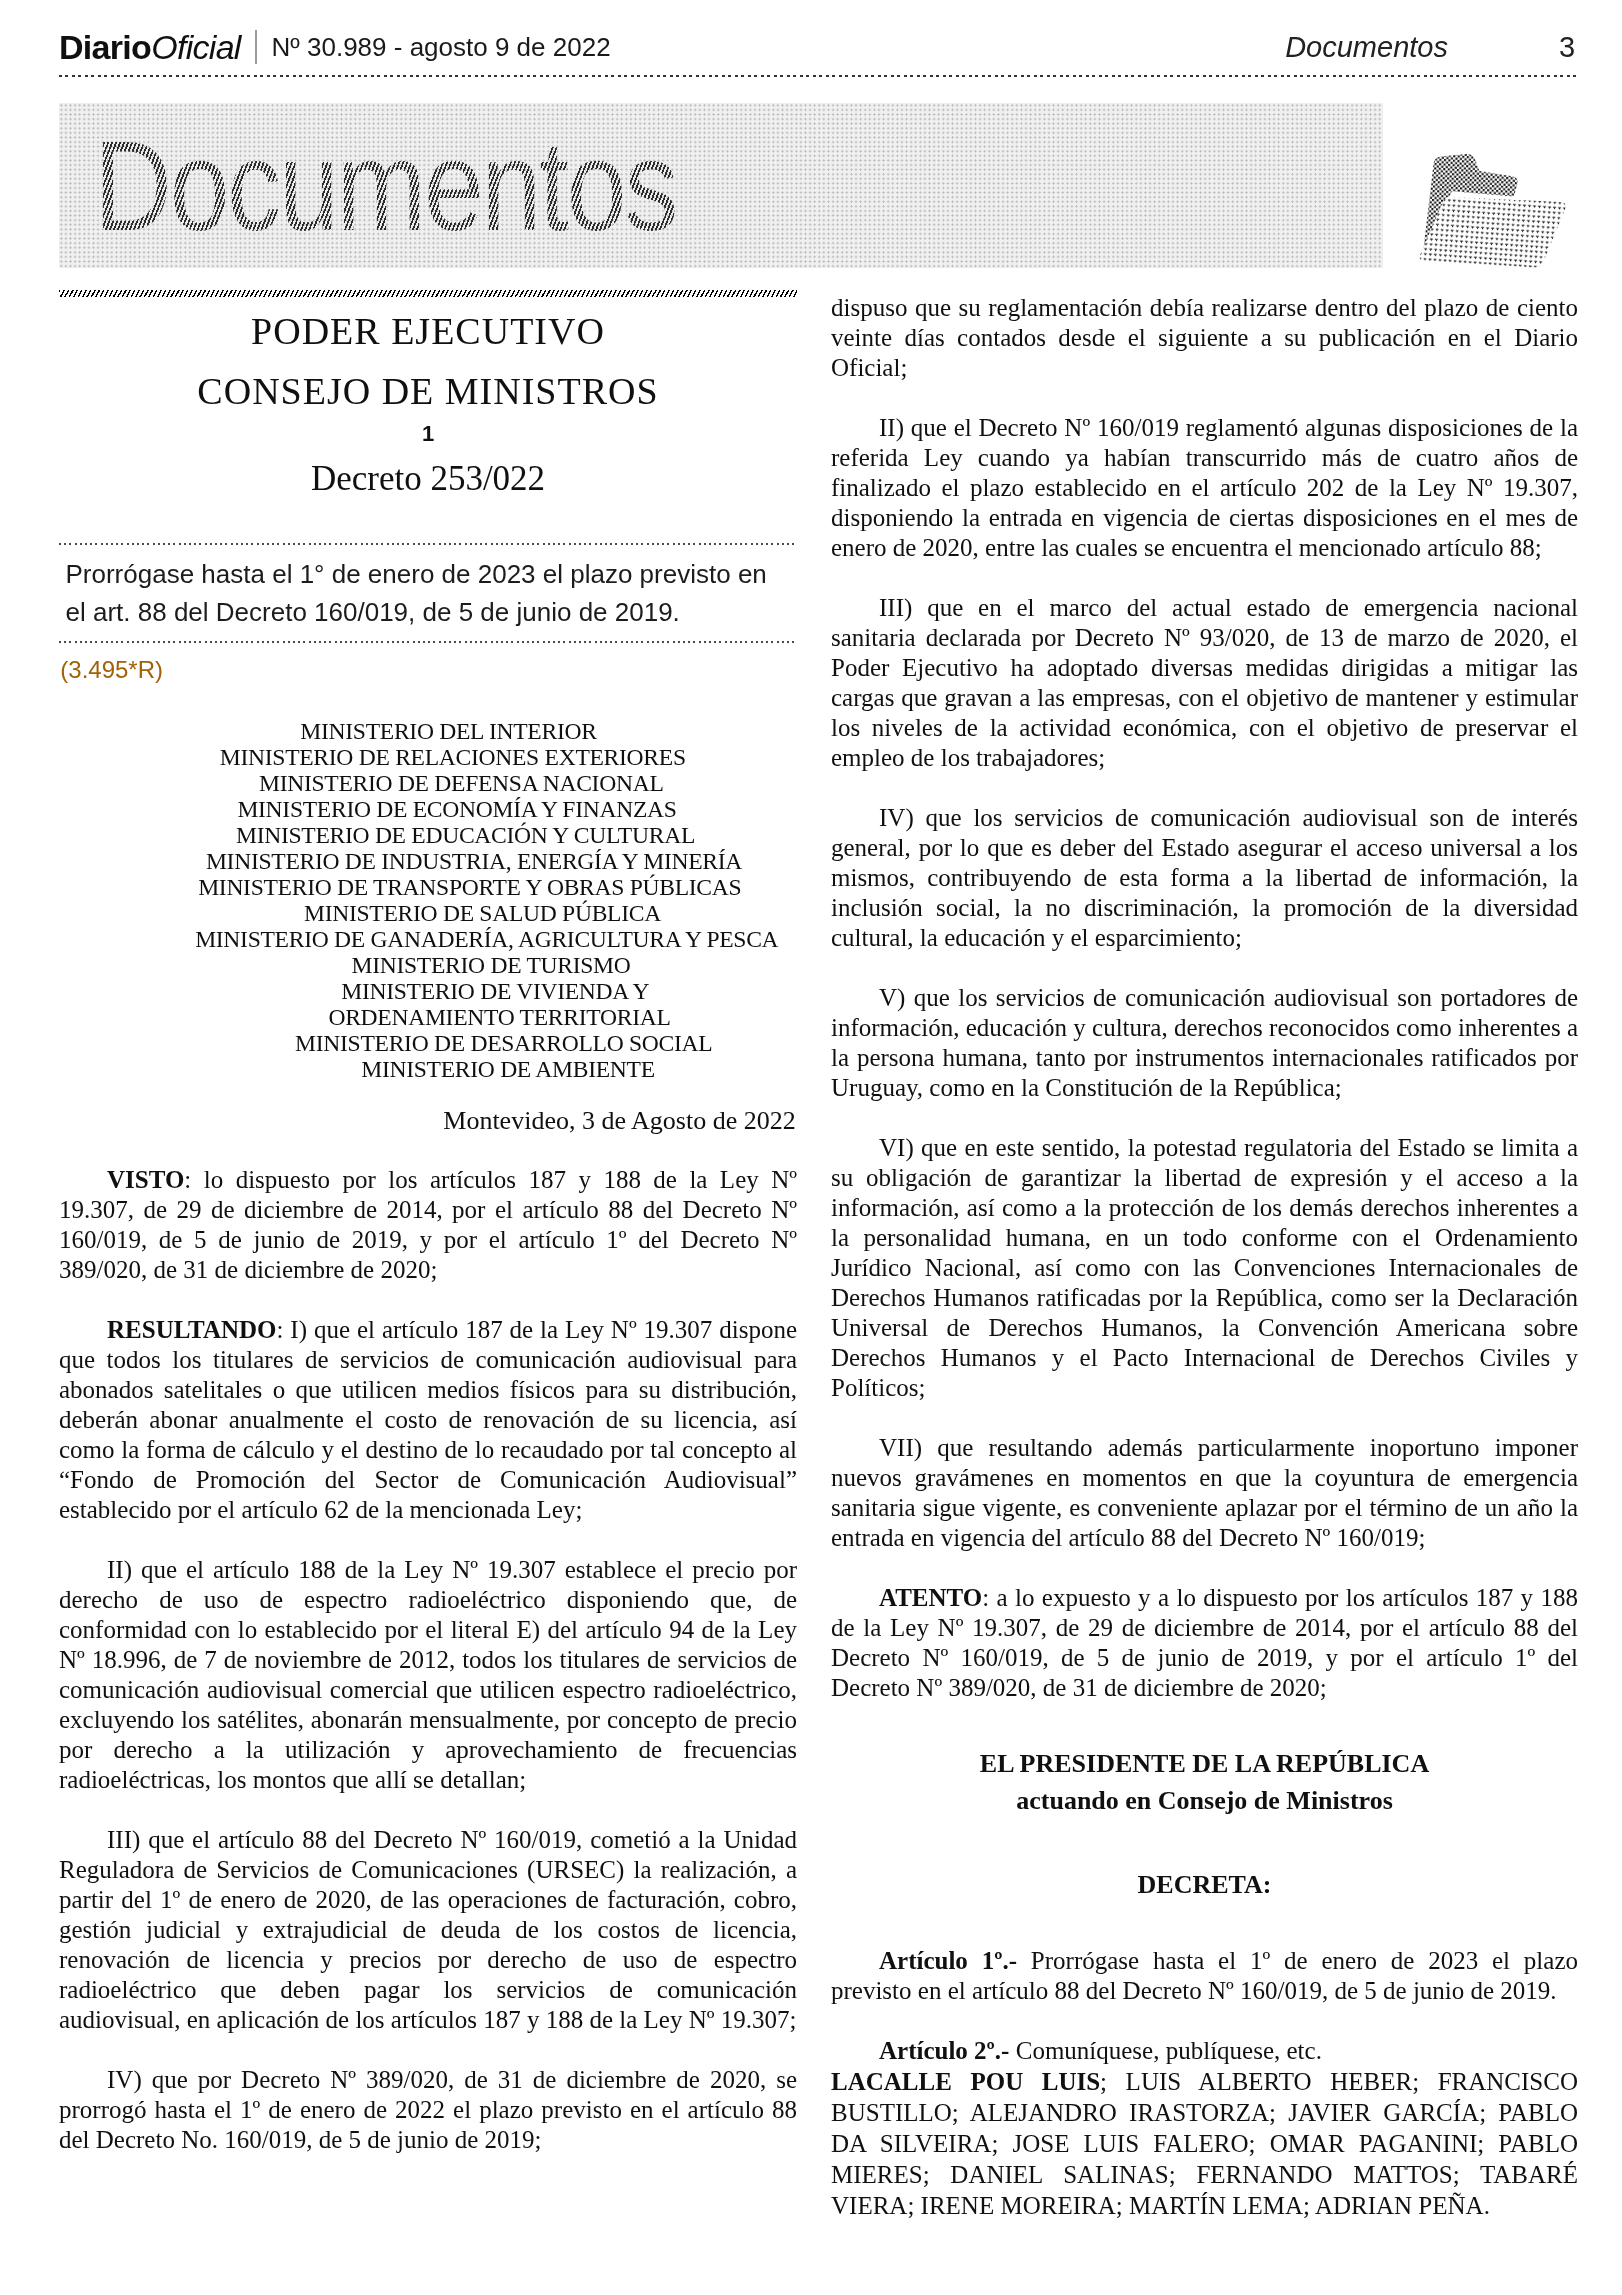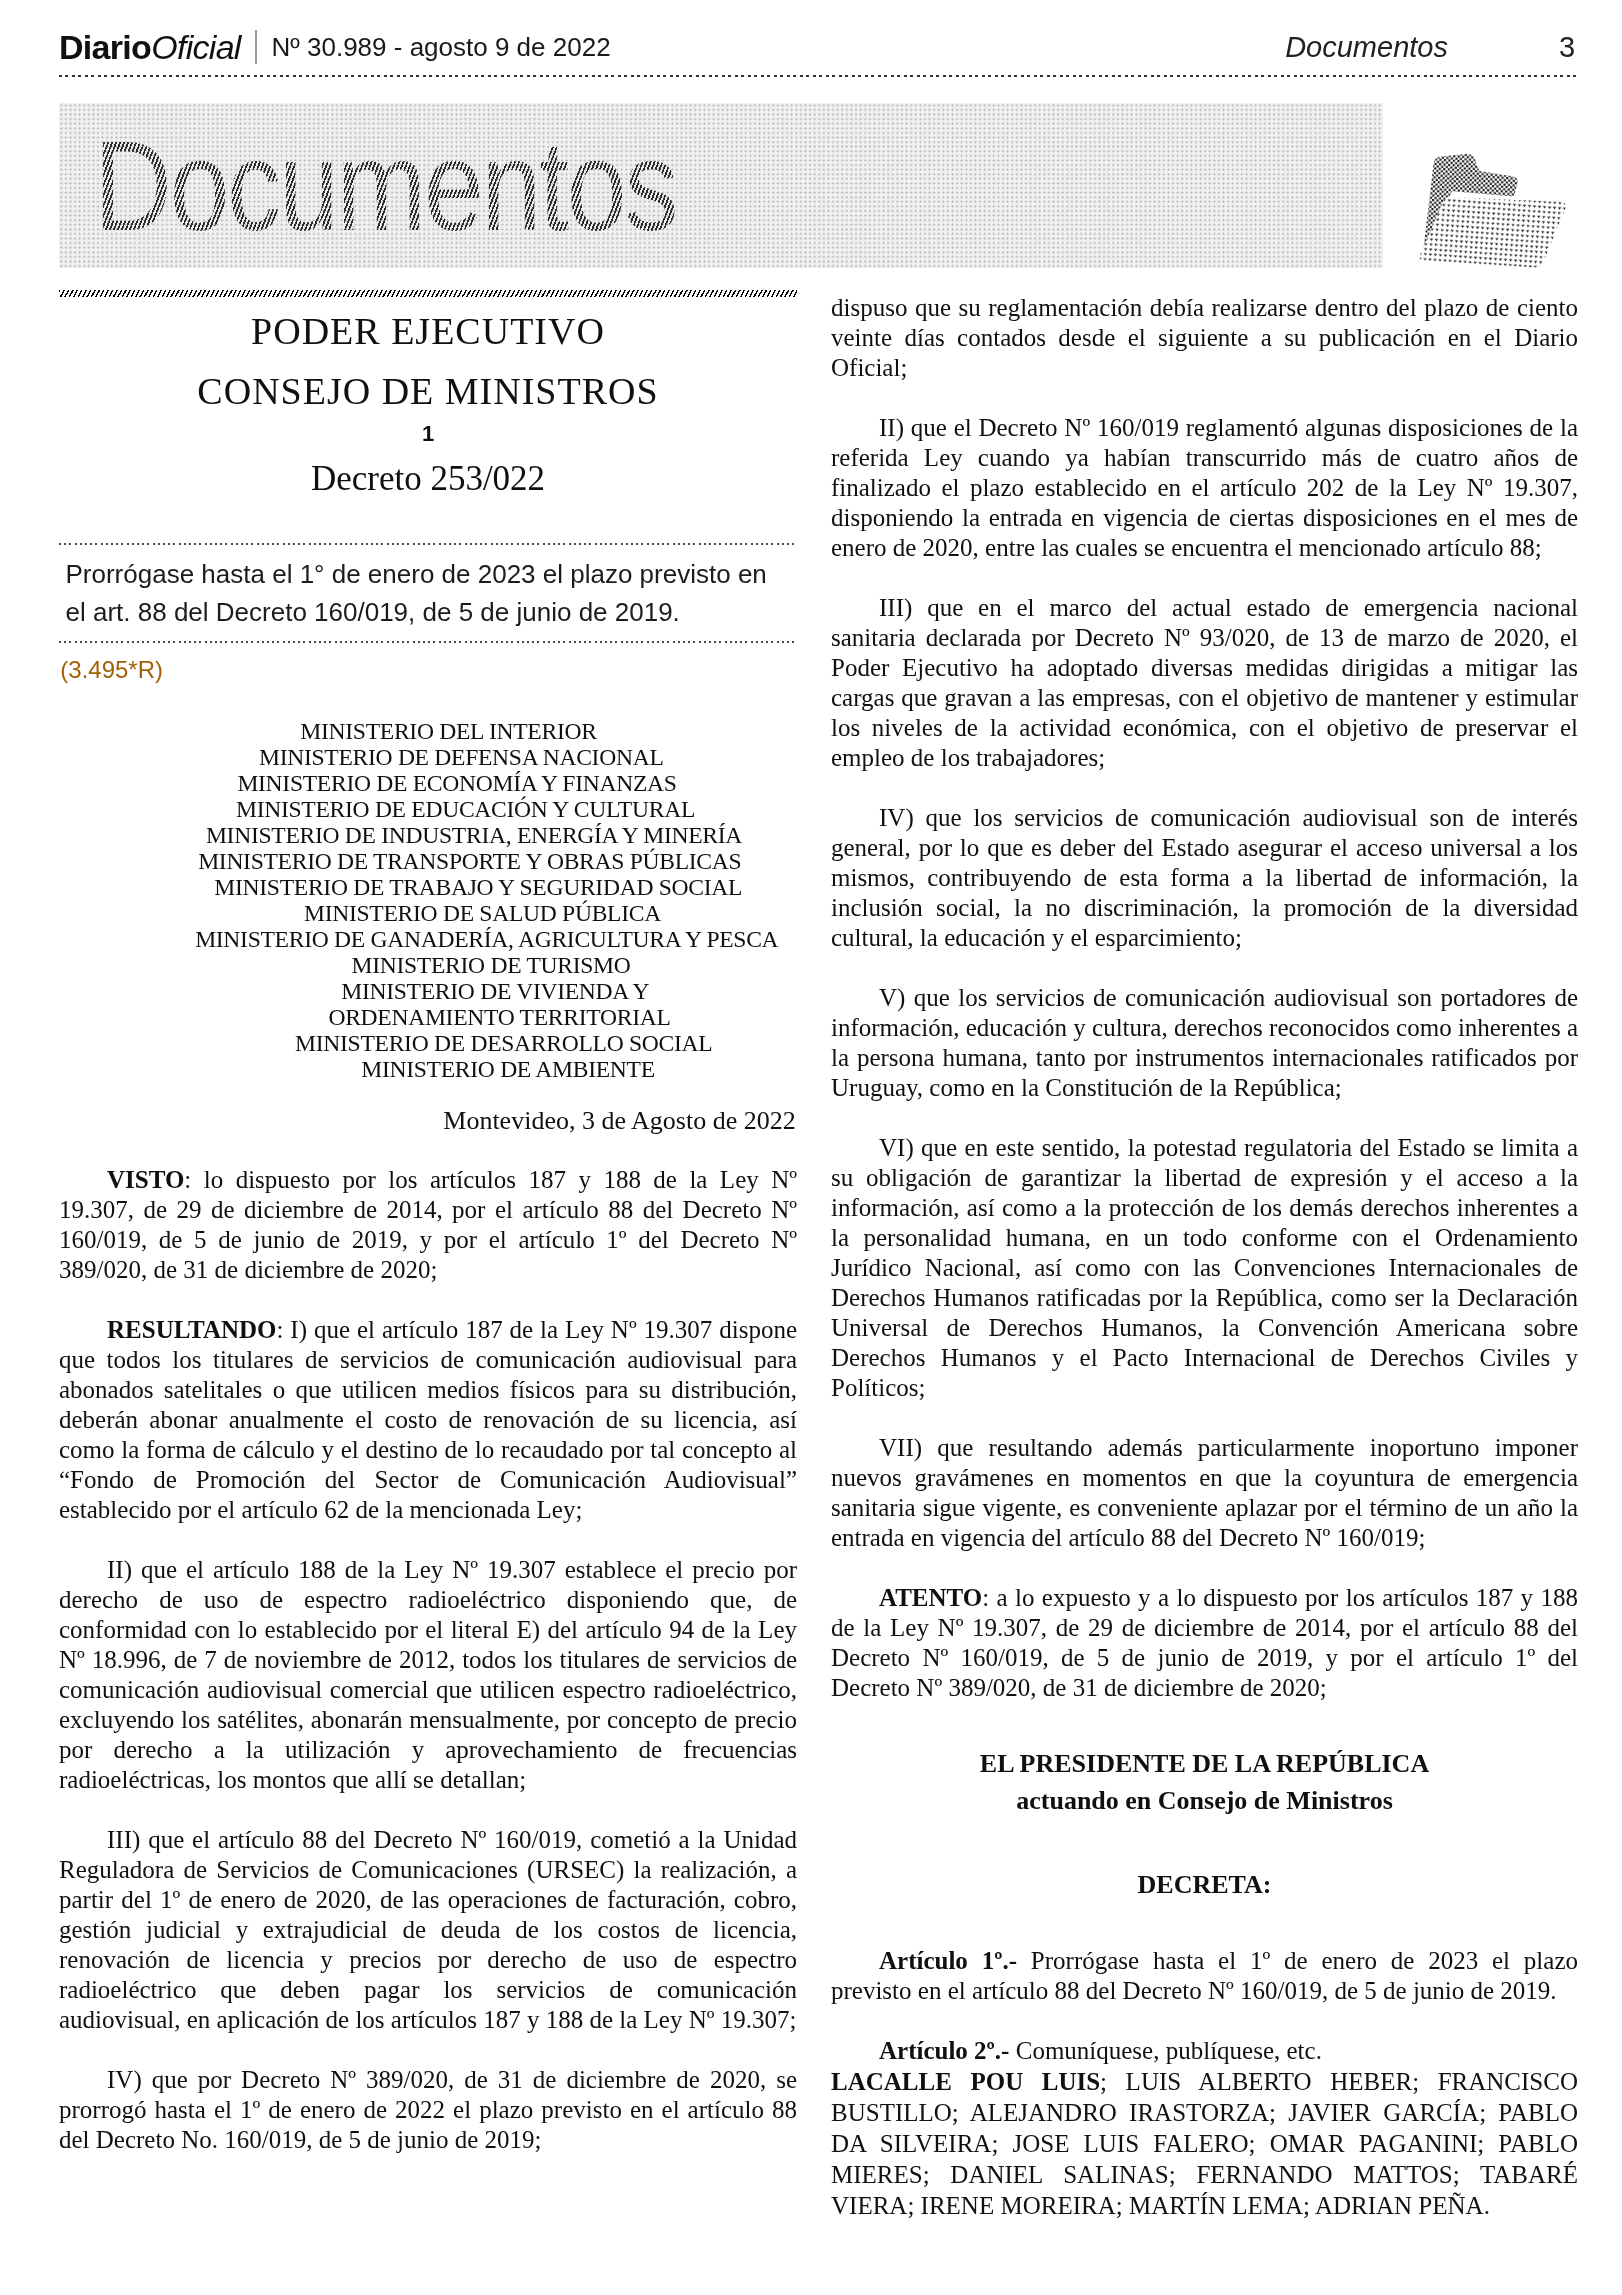--- a/index.html
+++ b/index.html
@@ -128,26 +128,26 @@
       <div class="summary-box">
         <div class="dot-rule"></div>
         <div class="summary-text">Prorrógase hasta el 1° de enero de 2023 el plazo previsto en el art. 88 del Decreto 160/019, de 5 de junio de 2019.</div>
         <div class="dot-rule"></div>
       </div>
 
       <div class="ref-code">(3.495*R)</div>
 
       <div class="ministries">
         <div class="ministry" style="--i:0">MINISTERIO DEL INTERIOR</div>
+        <div class="ministry" style="--i:1">MINISTERIO DE RELACIONES EXTERIORES</div>
         <div class="ministry" style="--i:3">MINISTERIO DE DEFENSA NACIONAL</div>
         <div class="ministry" style="--i:2">MINISTERIO DE ECONOMÍA Y FINANZAS</div>
         <div class="ministry" style="--i:4">MINISTERIO DE EDUCACIÓN Y CULTURAL</div>
         <div class="ministry" style="--i:6">MINISTERIO DE INDUSTRIA, ENERGÍA Y MINERÍA</div>
         <div class="ministry" style="--i:5">MINISTERIO DE TRANSPORTE Y OBRAS PÚBLICAS</div>
-        <div class="ministry" style="--i:7">MINISTERIO DE TRABAJO Y SEGURIDAD SOCIAL</div>
         <div class="ministry" style="--i:8">MINISTERIO DE SALUD PÚBLICA</div>
         <div class="ministry" style="--i:9">MINISTERIO DE GANADERÍA, AGRICULTURA Y PESCA</div>
         <div class="ministry" style="--i:10">MINISTERIO DE TURISMO</div>
         <div class="ministry" style="--i:11">MINISTERIO DE VIVIENDA Y</div>
         <div class="ministry" style="--i:12">ORDENAMIENTO TERRITORIAL</div>
         <div class="ministry" style="--i:13">MINISTERIO DE DESARROLLO SOCIAL</div>
         <div class="ministry" style="--i:14">MINISTERIO DE AMBIENTE</div>
       </div>
 
       <div class="dateline">Montevideo, 3 de Agosto de 2022</div>

